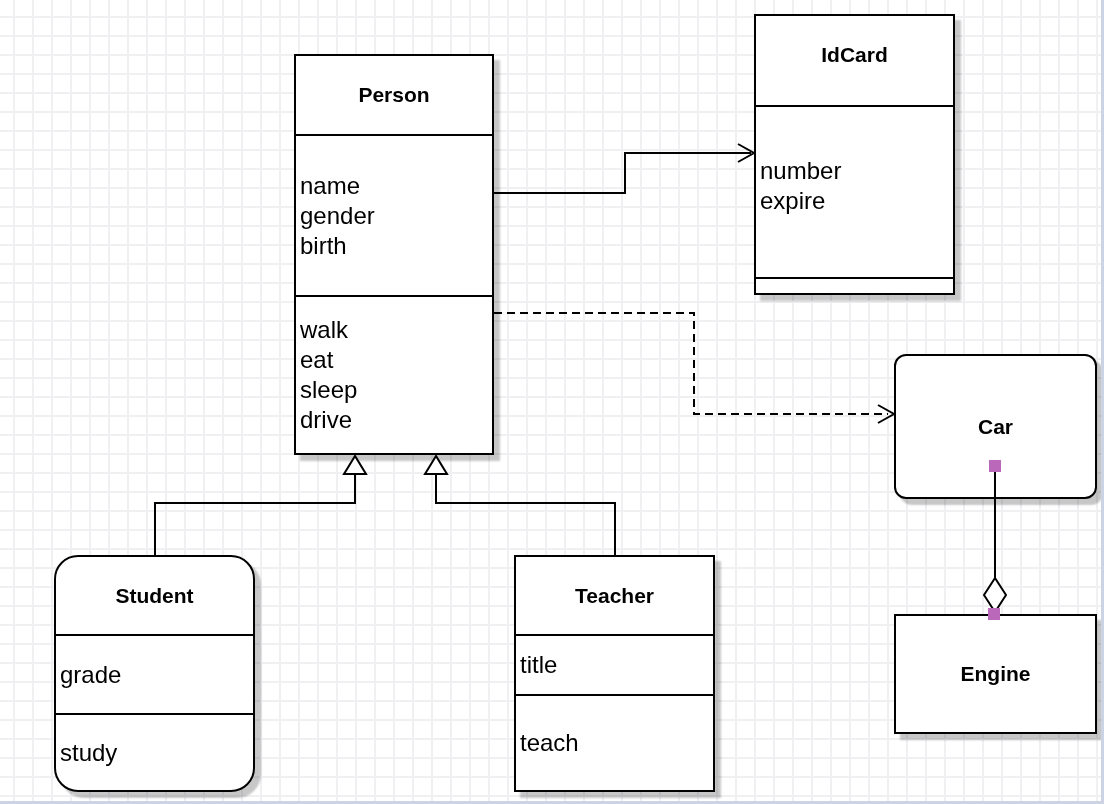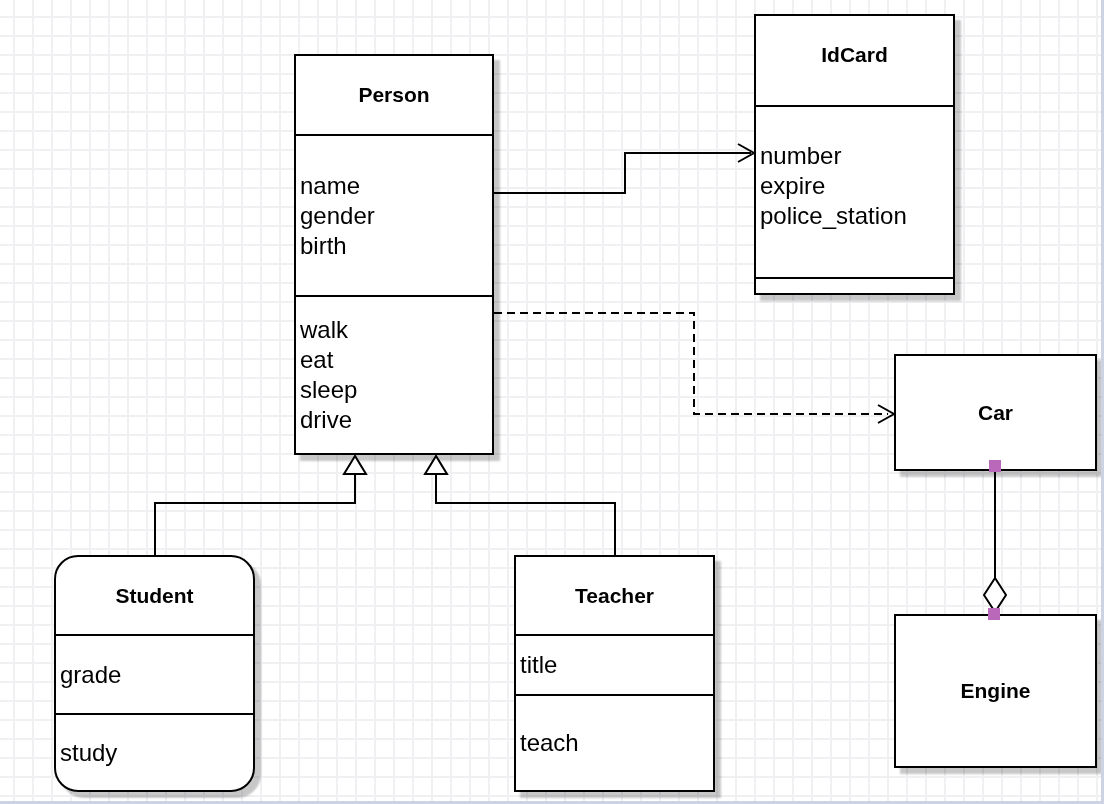--- a/index.html
+++ b/index.html
@@ -97,30 +97,29 @@
       <span class="member">sleep</span>
       <span class="member">drive</span>
     </div>
   </div>
 
   <div class="node" style="left:754px; top:14px; width:201px; height:281px;gap:12px;">
     <div class="node-title" style="height:77px">IdCard</div>
     <div class="node-sec" style="height:160px">
       <span class="member">number</span>
       <span class="member">expire</span>
-      <span class="member">police_station</span>
     </div>
     <div class="node-sec grow"></div>
   </div>
 
-  <div class="node" style="left:894px; top:354px; width:203px; height:117px;">
+  <div class="node" style="left:894px; top:354px; width:203px; height:145px;border-radius:12px;">
     <div class="node-title fill">Car</div>
   </div>
 
-  <div class="node" style="left:894px; top:614px; width:203px; height:154px;">
+  <div class="node" style="left:894px; top:614px; width:203px; height:120px;">
     <div class="node-title fill">Engine</div>
   </div>
 
   <div class="node" style="left:54px; top:555px; width:201px; height:237px;border-radius:24px;">
     <div class="node-title" style="height:77px">Student</div>
     <div class="node-sec" style="height:79px">
       <span class="member">grade</span>
     </div>
     <div class="node-sec grow">
       <span class="member">study</span>

